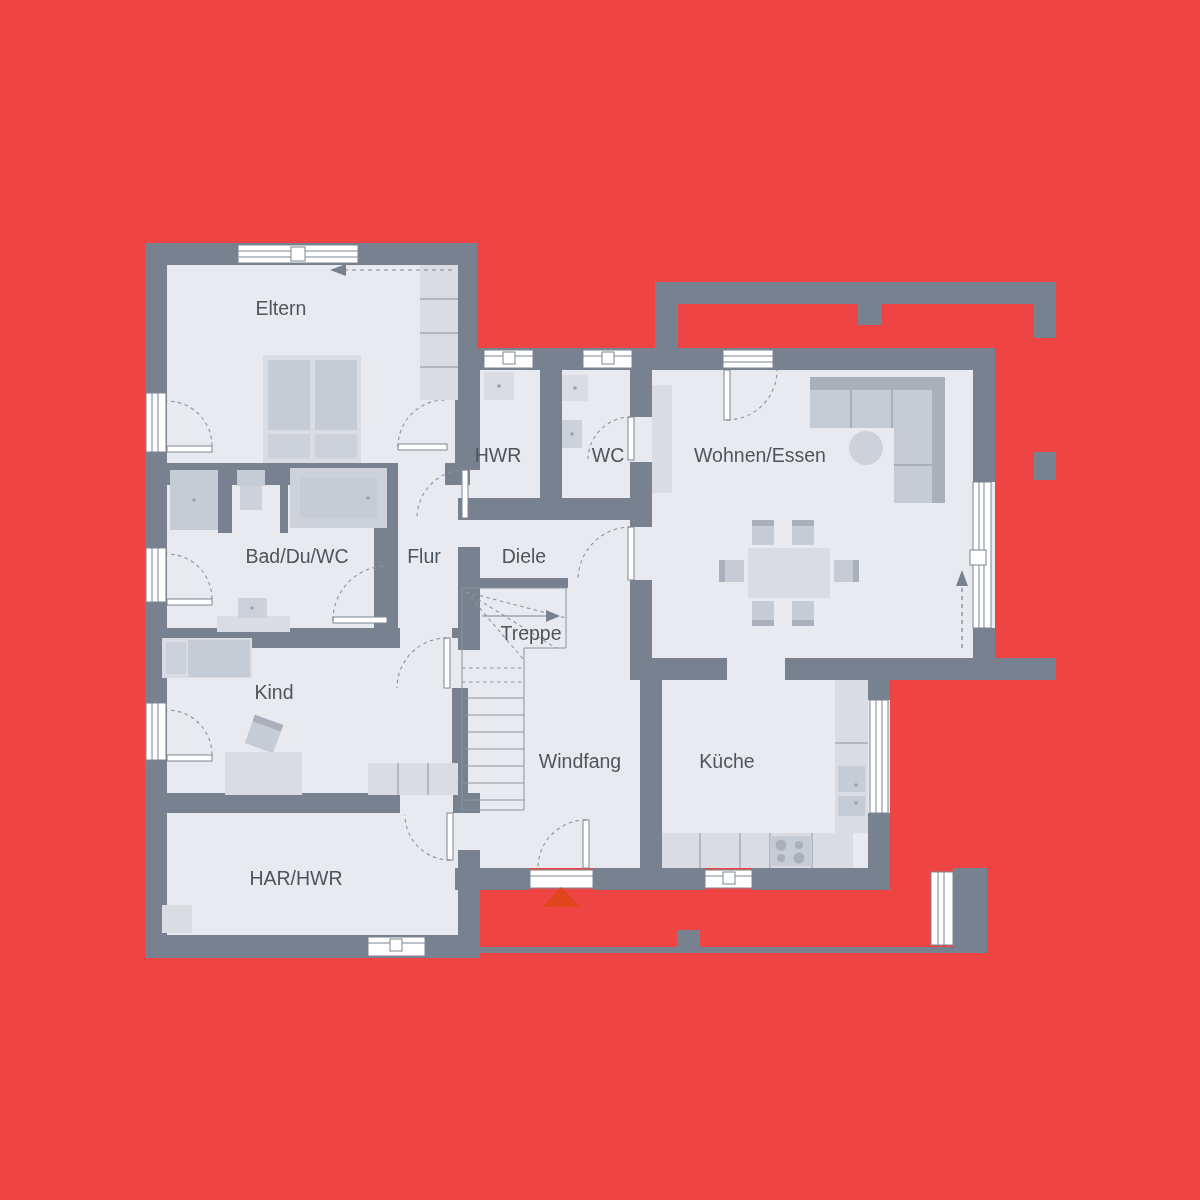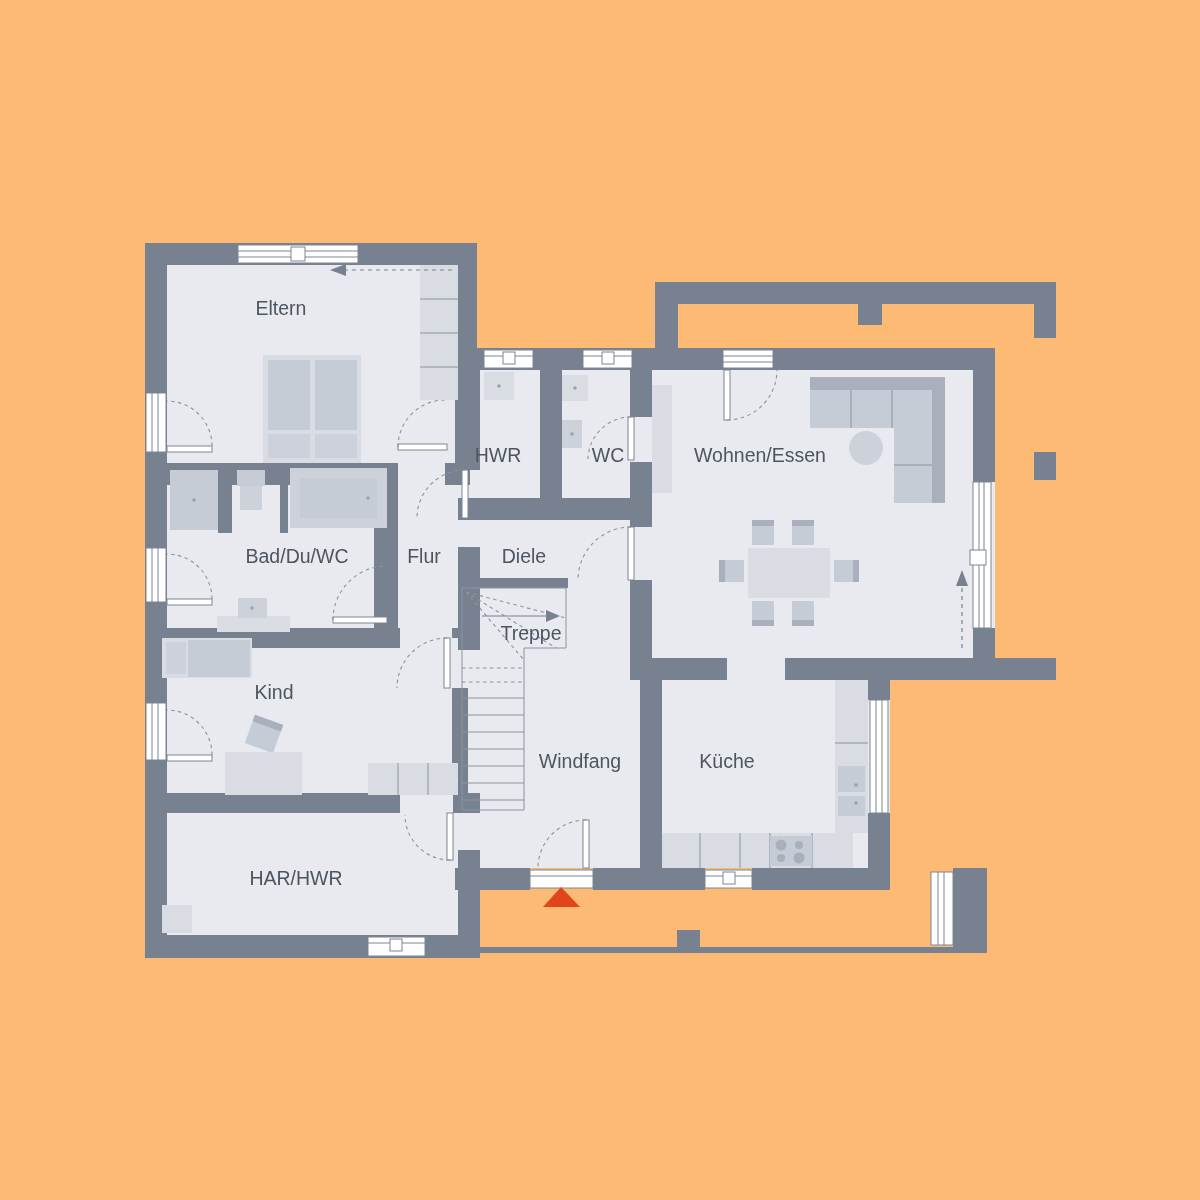--- a/index.html
+++ b/index.html
@@ -1,16 +1,16 @@
 <!DOCTYPE html>
 <html><head>
 <meta charset="utf-8">
 <style>
   html,body{margin:0;padding:0;background:#ffffff;}
-  .stage{width:1200px;height:1200px;position:relative;background:#fdba74;}
+  .stage{width:1200px;height:1200px;position:relative;background:#ef4444;}
   svg{display:block;}
   text{font-family:"Liberation Sans","DejaVu Sans",sans-serif;font-size:19.5px;fill:#4c5560;}
   .wall{fill:#78818f;stroke:none;}
   .floor{fill:#e8eaef;stroke:none;}
   .win{fill:#ffffff;stroke:#7d8694;stroke-width:1;}
   .winline{stroke:#7d8694;stroke-width:1;fill:none;}
   .leaf{fill:#ffffff;stroke:#7d8694;stroke-width:1;}
   .arc{fill:none;stroke:#8a93a0;stroke-width:1.1;stroke-dasharray:3.5 3.5;}
   .thin{stroke:#8a93a0;stroke-width:1;fill:none;}
   .fur1{fill:#d9dce2;}

